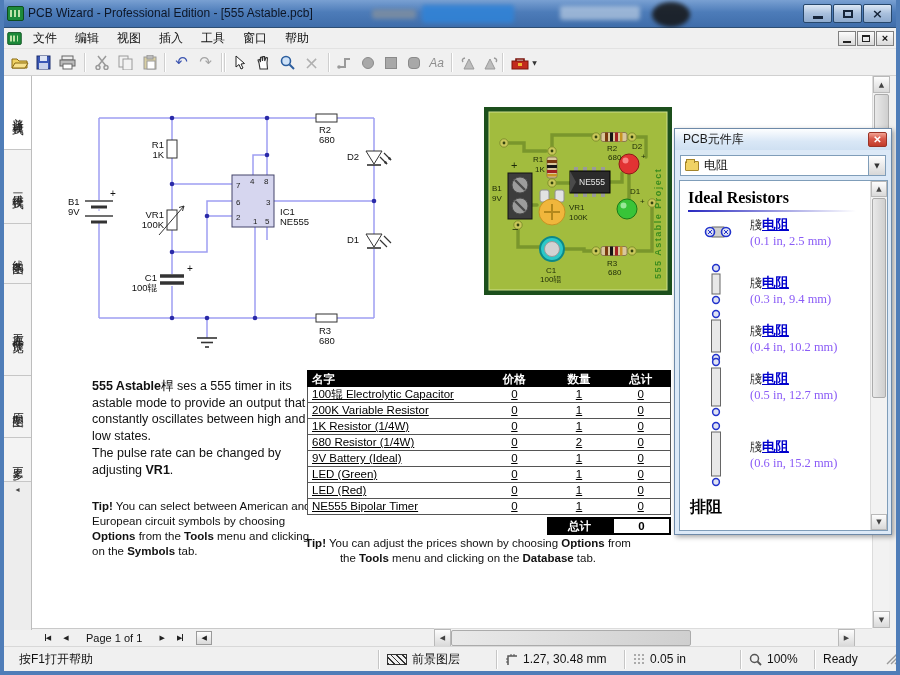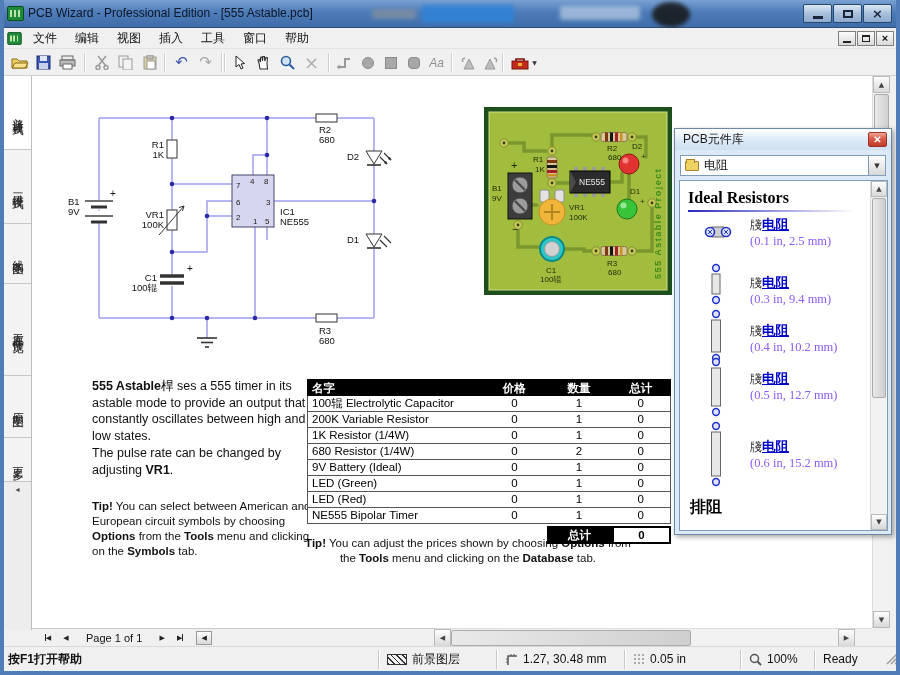--- a/index.html
+++ b/index.html
@@ -514,21 +514,21 @@
     <div class="abs para" style="left:60px;top:369px;width:218px;">
       <span>The pulse rate can be changed by adjusting </span><b>VR1</b><span>.</span>
     </div>
     <div class="abs tip" style="left:60px;top:423px;width:230px;">
       <b>Tip!</b><span> You can select between American and European circuit symbols by choosing </span><b>Options</b><span> from the </span><b>Tools</b><span> menu and clicking on the </span><b>Symbols</b><span> tab.</span>
     </div>
     <div class="abs tip" style="left:268px;top:460px;width:336px;text-align:center;">
       <b>Tip!</b><span> You can adjust the prices shown by choosing </span><b>Options</b><span> from the </span><b>Tools</b><span> menu and clicking on the </span><b>Database</b><span> tab.</span>
     </div>
 
-    <div class="abs bom" style="left:275px;top:303px;">
+    <div class="abs bom" style="left:275px;top:294px;text-decoration:underline;">
       <div class="bom-h">
         <div class="c-name">名字</div>
         <div class="c-n">价格</div>
         <div class="c-n">数量</div>
         <div class="c-t">总计</div>
       </div>
       <div class="bom-r">
           <div class="c-name">100辊 Electrolytic Capacitor</div>
           <div class="c-n">0</div>
           <div class="c-n">1</div>
@@ -598,21 +598,21 @@
     <div class="navbtn" style="border:1px solid #9a9a9a;background:linear-gradient(#fdfdfd,#d9d9d9);margin-left:6px;">◀</div>
   </div>
   <div class="abs hscroll">
     <div class="sbtn" style="height:18px;">◀</div>
     <div class="sthumb" style="margin:1px 0;width:240px;height:16px;"></div>
     <div class="sbtn" style="height:18px;position:absolute;right:17px;">▶</div>
     <div style="position:absolute;right:0;width:17px;height:18px;background:#f0f0f0;"></div>
   </div>
 
   <div class="abs statusbar">
-    <span style="padding-left:8px;flex:1;font-weight:bold;">按F1打开帮助</span>
+    <span style="padding-left:19px;flex:1;">按F1打开帮助</span>
     <div class="seg" style="width:118px;">
       <div class="hatch"></div>
       <span>前景图层</span>
     </div>
     <div class="seg" style="width:128px;">
       <svg width="13" height="13">
           <path d="M3,12 V3 H12" fill="none" stroke="#555" stroke-width="1.5"></path>
           <path d="M3,6 H1 M3,9 H1 M6,3 V1 M9,3 V1" stroke="#555"></path>
         </svg>
       <span>1.27, 30.48 mm</span>

